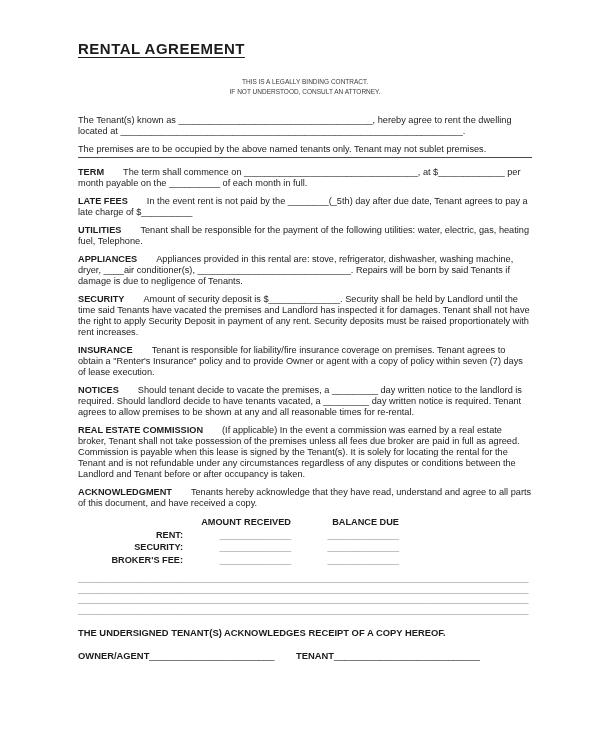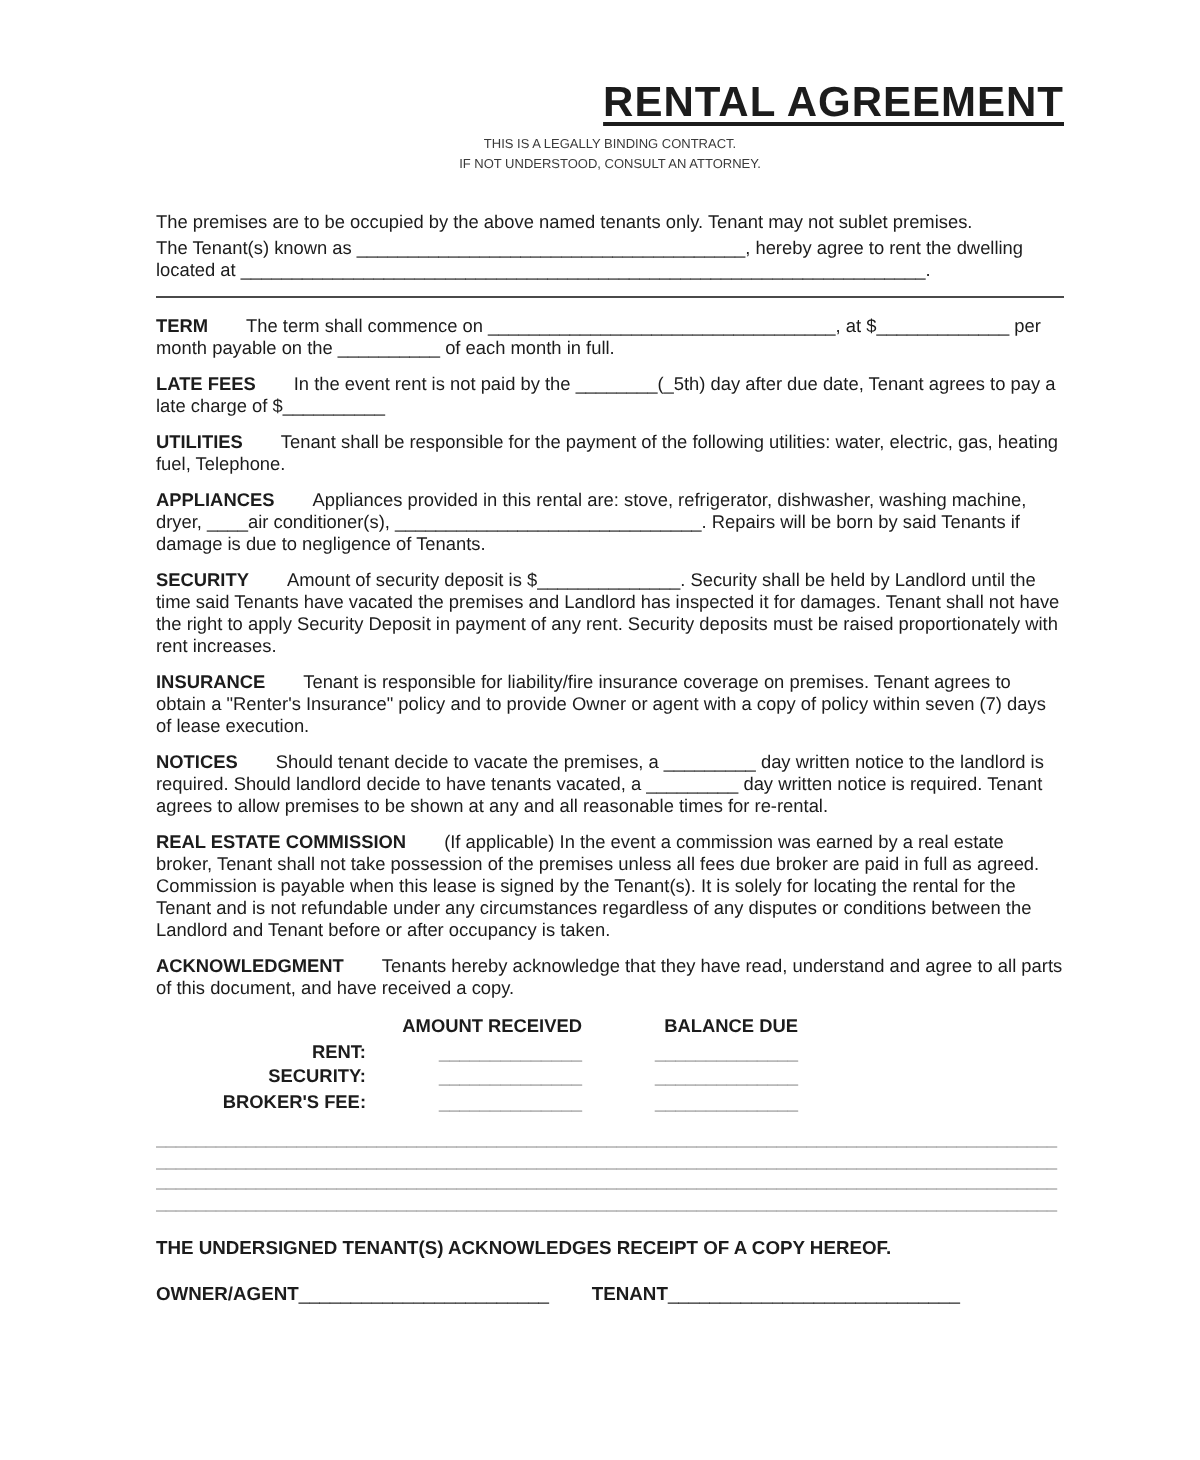--- a/index.html
+++ b/index.html
@@ -1,21 +1,21 @@
 <!DOCTYPE html>
 <html><head>
 <meta charset="utf-8">
 <style>
   * { margin:0; padding:0; box-sizing:border-box; }
   html,body { width:600px; height:730px; background:#ffffff; }
   body { font-family:"Liberation Sans", sans-serif; color:#1c1c1c; }
   .page { width:600px; height:730px; padding:40px 68px 0 78px; overflow:hidden; background:#fff; }
 
-  .title { text-align:right; font-size:21px; font-weight:bold; letter-spacing:0.5px;
-           text-decoration:underline; text-underline-offset:3px; margin-bottom:4px; }
+  .title { text-align:left; font-size:15px; font-weight:bold; letter-spacing:0.5px;
+           text-decoration:underline; text-underline-offset:3px; margin-bottom:20px; }
   .subtitle { text-align:center; font-size:6.5px; color:#3a3a3a; line-height:1.55; margin-bottom:18px; }
 
   p.para { font-size:9.2px; line-height:11px; margin-bottom:7px; text-align:left; }
   p.para .lbl { font-weight:bold; margin-right:19px; }
   p.premises { margin-bottom:2px; }
   .divider { border-top:1px solid #4a4a4a; margin:1px 0 9px 0; }
 
   .amt-table { font-size:9.2px; margin:6px 0 8px 0; }
   .t-row { display:grid; grid-template-columns:105px 108px 108px; line-height:12.5px;text-align:right; }
   .t-row .hdr { font-weight:bold; }
@@ -39,26 +39,26 @@
 <body>
 
 <div class="page">
 
   <div class="title">RENTAL AGREEMENT</div>
   <div class="subtitle">
     <div>THIS IS A LEGALLY BINDING CONTRACT.</div>
     <div>IF NOT UNDERSTOOD, CONSULT AN ATTORNEY.</div>
   </div>
 
+  <p class="para">
+    <span>The Tenant(s) known as ______________________________________, hereby agree to rent the dwelling located at ___________________________________________________________________.</span>
+  </p>
+
   <p class="para premises">
     <span>The premises are to be occupied by the above named tenants only. Tenant may not sublet premises.</span>
-  </p>
-
-  <p class="para">
-    <span>The Tenant(s) known as ______________________________________, hereby agree to rent the dwelling located at ___________________________________________________________________.</span>
   </p>
   <div class="divider"></div>
 
   <p class="para">
     <b class="lbl">TERM</b><span>The term shall commence on __________________________________, at $_____________ per month payable on the __________ of each month in full.</span>
   </p>
 
   <p class="para">
     <b class="lbl">LATE FEES</b><span>In the event rent is not paid by the ________(_5th) day after due date, Tenant agrees to pay a late charge of $__________</span>
   </p>

